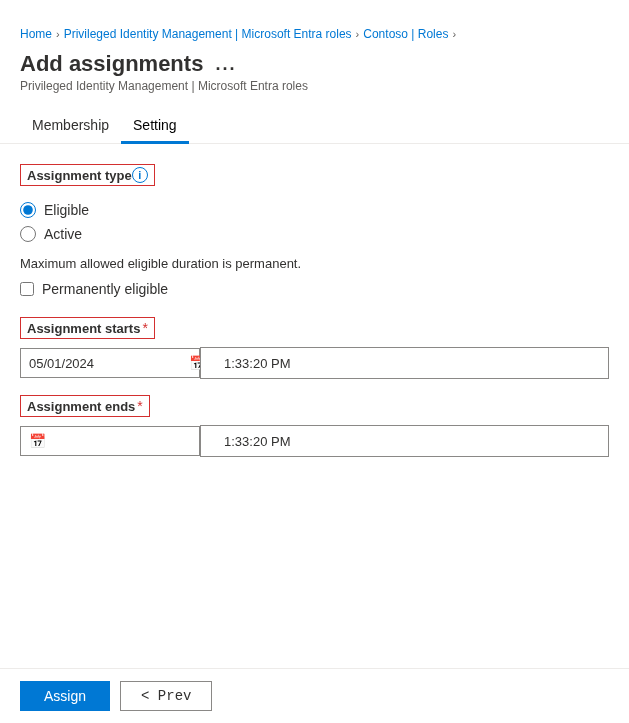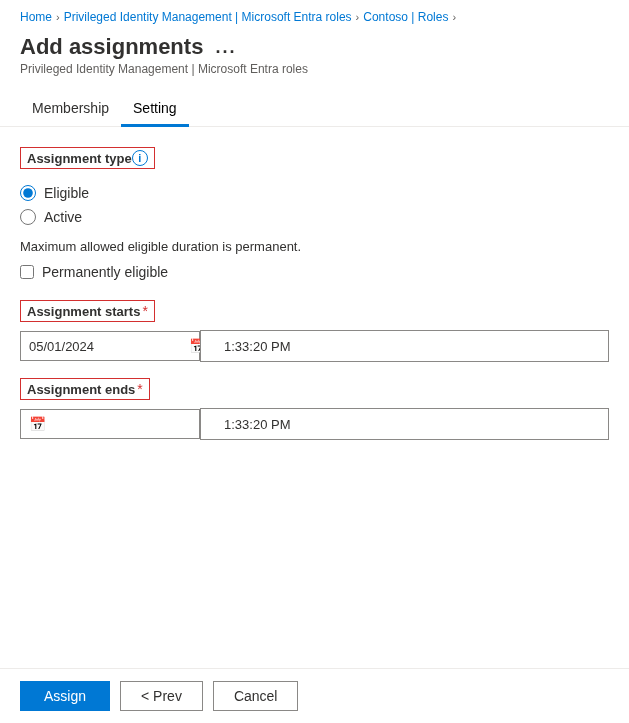--- a/index.html
+++ b/index.html
@@ -7,21 +7,21 @@
       font-family: 'Segoe UI', -apple-system, BlinkMacSystemFont, sans-serif;
       font-size: 14px;
       background: #fff;
       color: #323130;
       width: 629px;
       min-height: 723px;
       position: relative;
     }
 
     .breadcrumb {
-      padding: 10px 20px 6px 20px;
+      padding: 27px 20px 6px 20px;
       font-size: 12px;
       color: #605e5c;
       display: flex;
       align-items: center;
       gap: 4px;
       flex-wrap: wrap;
     }
     .breadcrumb a {
       color: #0078d4;
       text-decoration: none;
@@ -237,21 +237,21 @@
       font-weight: 400;
     }
 
     .btn-prev, .btn-cancel {
       background: #fff;
       color: #323130;
       border: 1px solid #8a8886;
       padding: 6px 20px;
       font-size: 14px;
       cursor: pointer;
-      font-family: Liberation Sans, sans-serif;
+      font-family: Liberation Mono, monospace;
     }
   </style>
 </head>
 <body>
 
 <div class="breadcrumb">
   <a href="#">Home</a>
   <span class="breadcrumb-sep">›</span>
   <a href="#">Privileged Identity Management | Microsoft Entra roles</a>
   <span class="breadcrumb-sep">›</span>
@@ -325,14 +325,13 @@
       </div>
       <input type="text" class="time-input" value="1:33:20 PM" style="">
     </div>
   </div>
 
 </div>
 
 <div class="footer">
   <button class="btn-assign">Assign</button>
   <button class="btn-prev">&lt; Prev</button>
-  <button class="btn-cancel">Cancel</button>
 </div>
 
 </body></html>

